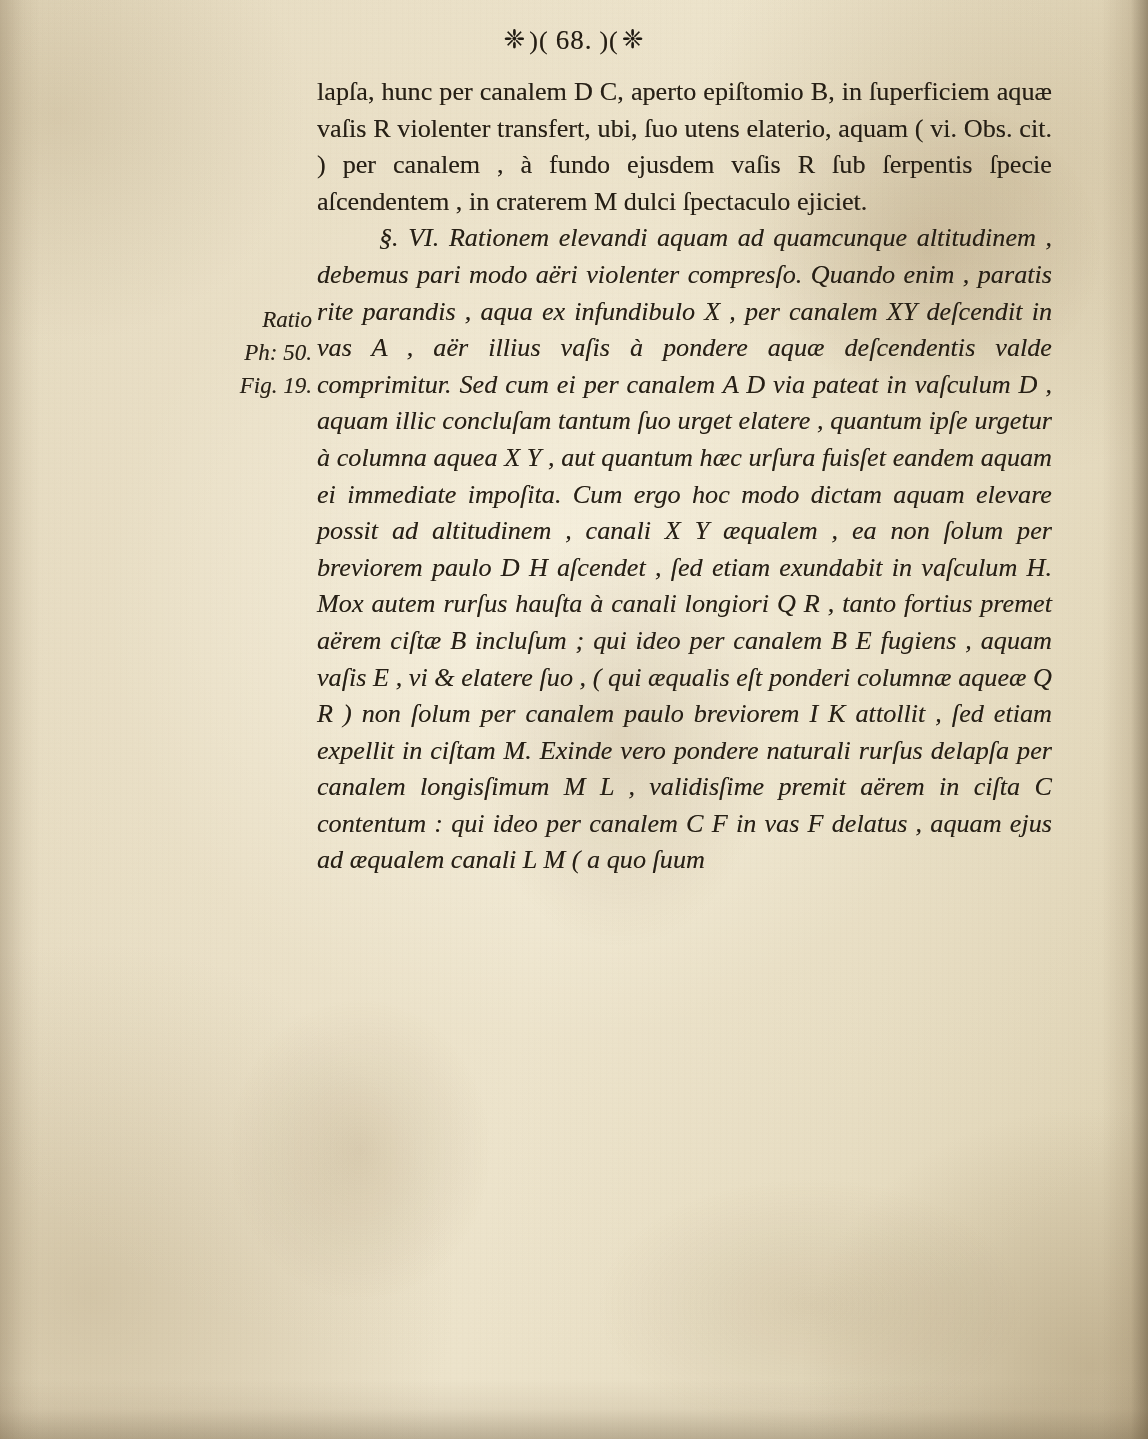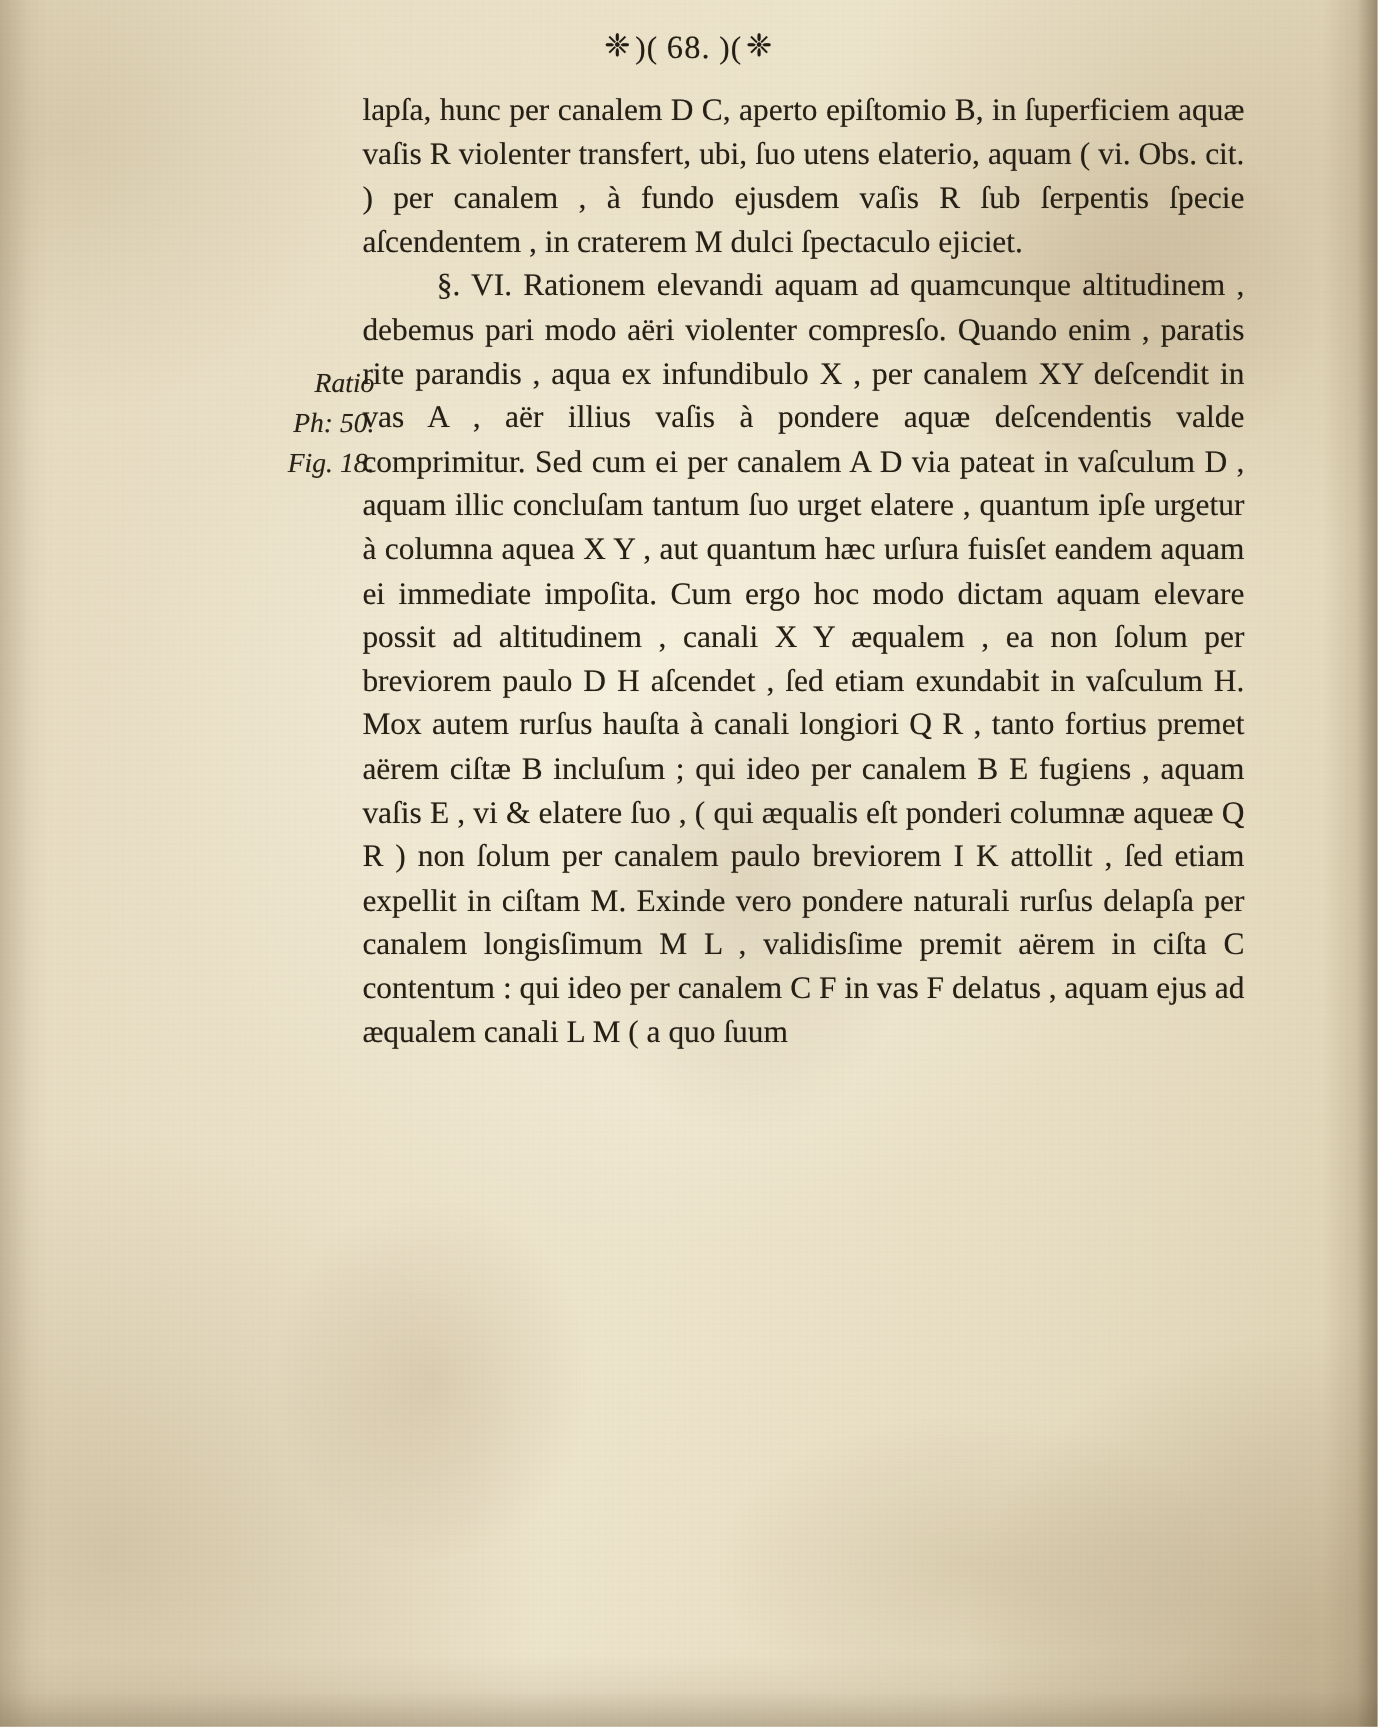--- a/index.html
+++ b/index.html
@@ -101,35 +101,36 @@
     font-weight: 500;
     padding: 0 4px;
   }
   .header-line .paren {
     font-size: 26px;
     padding: 0 3px;
   }
 
   .textcol {
     position: absolute;
-    left: 302px;
+    left: 317px;
     top: 74px;
     width: 735px;
     color: #261f15;
     font-size: 26.2px;
     line-height: 36.6px;
     text-align: justify;
     text-justify: inter-word;
     font-family: "Liberation Serif", serif;
   }
   .textcol p {
     margin: 0;
   }
   .para-indent {
     text-indent: 62px;
+    font-style: italic;
   }
   .lastline {
     text-align: right;
     margin-top: 0px;
   }
 
   
   .margin-notes {
     position: absolute;
     left: 200px;
@@ -160,21 +161,21 @@
 
   <div id="content">
 
     <div class="header-line ink-soft">
       <span class="orn">❈</span><span class="paren">)(</span><span class="pnum">68.</span><span class="paren">)(</span><span class="orn">❈</span>
     </div>
 
     <div class="margin-notes ink-soft">
       <div>Ratio</div>
       <div>Ph: 50.</div>
-      <div>Fig. 18.</div>
+      <div>Fig. 19.</div>
     </div>
 
     <div class="textcol ink-soft">
       <p>lapſa, hunc per canalem D C, aperto epiſtomio B, in ſuperficiem aquæ vaſis R violenter transfert, ubi, ſuo utens elaterio, aquam ( vi. Obs. cit. ) per canalem , à fundo ejusdem vaſis R ſub ſerpentis ſpecie aſcendentem , in craterem M dulci ſpectaculo ejiciet.</p>
       <p class="para-indent">§. VI.   Rationem elevandi aquam ad quamcunque altitudinem , debemus pari modo aëri violenter compresſo.   Quando enim , paratis rite parandis , aqua ex infundibulo X , per canalem XY deſcendit in vas A , aër illius vaſis à pondere aquæ deſcendentis valde comprimitur.   Sed cum ei per canalem A D  via pateat in vaſculum D , aquam illic concluſam tantum ſuo urget elatere , quantum ipſe urgetur à columna aquea X Y , aut  quantum  hæc urſura fuisſet eandem aquam ei immediate impoſita.   Cum ergo hoc modo dictam aquam elevare possit ad altitudinem , canali X Y æqualem , ea non ſolum per breviorem paulo D H aſcendet , ſed etiam exundabit in vaſculum H. Mox autem rurſus hauſta à canali longiori Q R , tanto fortius premet aërem ciſtæ B incluſum ; qui ideo per canalem B E fugiens , aquam vaſis E , vi &amp; elatere ſuo , ( qui æqualis eſt ponderi columnæ aqueæ Q R ) non ſolum per canalem paulo breviorem I K attollit , ſed etiam expellit in ciſtam M. Exinde vero pondere naturali rurſus delapſa per canalem longisſimum M L , validisſime premit aërem in ciſta C contentum : qui ideo per canalem C F in vas F delatus , aquam ejus ad æqualem canali L M ( a quo ſuum</p>
     </div>
 
   </div>
 
   <div id="grain"></div>

